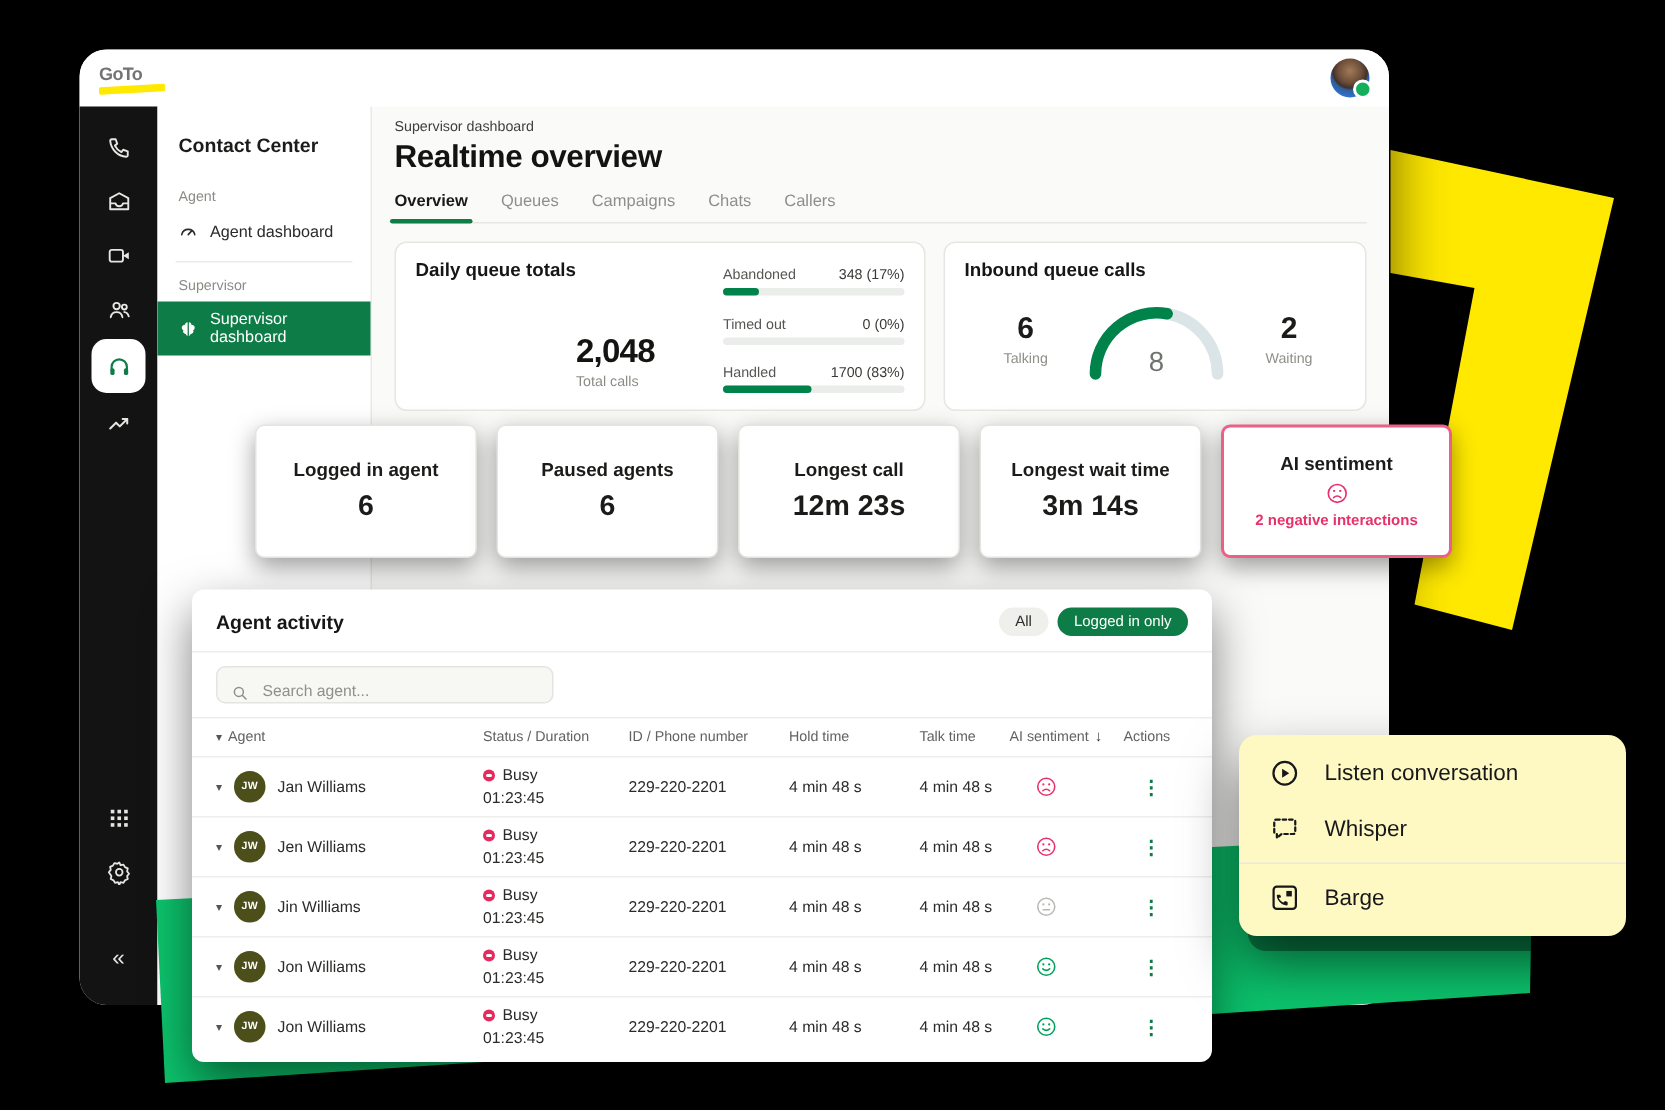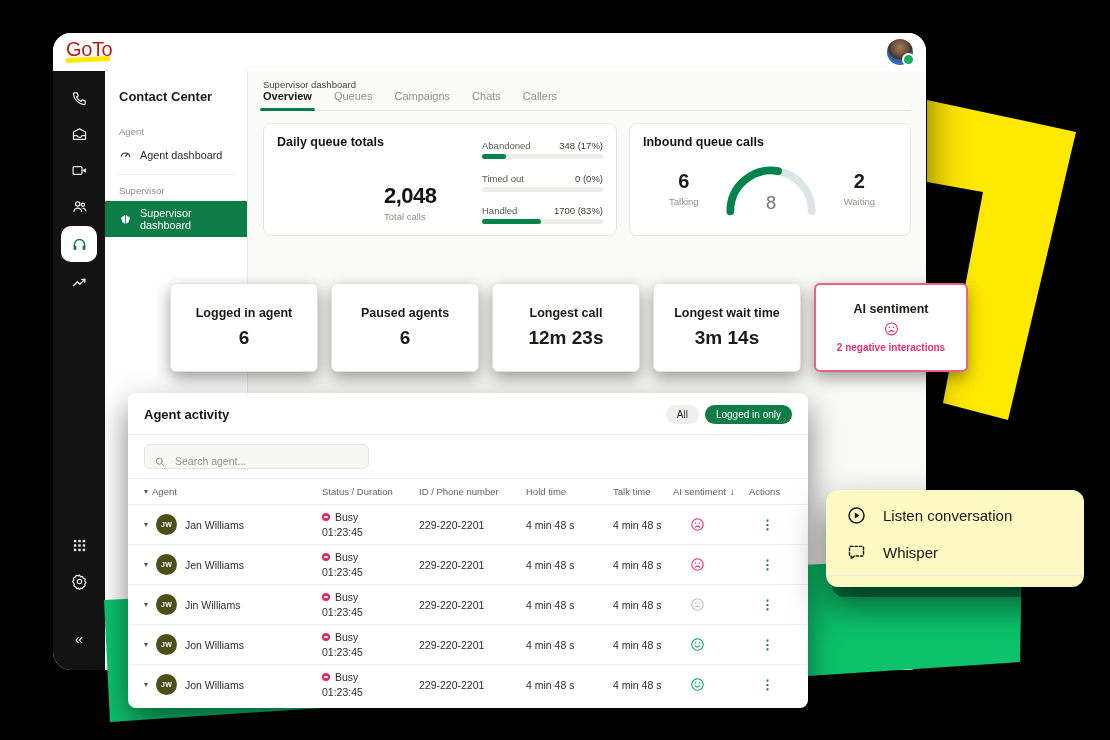--- a/index.html
+++ b/index.html
@@ -8,21 +8,21 @@
   svg{display:block;}
   .shape{position:absolute;left:0;top:0;pointer-events:none;}
   #yellow-shape{z-index:1;}
   #green-shape{z-index:3;}
 
   
   .window{position:absolute;left:53px;top:33px;width:873px;height:637px;border-radius:18px;
           background:#fafaf8;z-index:2;box-shadow:0 14px 40px rgba(0,0,0,.6);overflow:hidden;}
   .topbar{height:38px;background:#fff;display:flex;align-items:center;justify-content:space-between;padding:0 13px;}
   .logo{display:inline-block;}
-  .logo-text{font-size:20px;font-weight:400;color:#b91c1c;letter-spacing:-.4px;line-height:14px;}
+  .logo-text{font-size:12px;font-weight:700;color:#737373;letter-spacing:-.4px;line-height:14px;}
   .logo-underline{width:44px;height:5px;background:#ffe900;transform:rotate(-3deg);margin-top:1px;border-radius:1px;}
   .avatar{width:26px;height:26px;border-radius:50%;position:relative;
           background:radial-gradient(circle at 50% 32%, #a07a58 0%, #6e4e3a 36%, #43302a 52%, #2d5f9e 58%, #2f72c9 78%, #1d4b8d 100%);}
   .presence{position:absolute;right:-2px;bottom:-1px;width:9px;height:9px;border-radius:50%;background:#14ae5c;border:2px solid #fff;}
 
   .winbody{display:flex;height:599px;}
 
   
   .side{width:52px;background:#131313;display:flex;flex-direction:column;align-items:center;padding:9px 0 14px;box-sizing:border-box;}
   .side .spacer{flex:1;}
@@ -218,20 +218,21 @@
                 <svg viewBox="0 0 24 24" fill="currentColor">
                   <path d="M11.2 3.5a3 3 0 0 0-3 3.1A3.5 3.5 0 0 0 4 10a3.5 3.5 0 0 0 2 3.2 3.1 3.1 0 0 0 3.1 4.6c.3 1.3 1.1 2.2 2.1 2.2zM12.8 3.5a3 3 0 0 1 3 3.1A3.5 3.5 0 0 1 20 10a3.5 3.5 0 0 1-2 3.2 3.1 3.1 0 0 1-3.1 4.6c-.3 1.3-1.1 2.2-2.1 2.2z"></path>
                 </svg>
               </span>
               <span>Supervisor dashboard</span>
             </div>
           </div>
       </div>
       <div class="main">
         <div class="crumb">Supervisor dashboard</div>
+        <div class="page-title">Realtime overview</div>
         <div class="tabs" id="tabs">
             <div class="tab active">Overview</div>
             <div class="tab">Queues</div>
             <div class="tab">Campaigns</div>
             <div class="tab">Chats</div>
             <div class="tab">Callers</div>
           </div>
 
         <div class="cards">
           <div class="card daily">
@@ -521,15 +522,25 @@
       </div>
       <div class="popup-item">
         <span style="display: flex; width: 21px; height: 21px;">
           <svg viewBox="0 0 24 24" fill="none" stroke="currentColor" stroke-width="1.7" stroke-dasharray="2.7 2.2" stroke-linecap="round" stroke-linejoin="round">
             <path d="M5.5 5h13A1.5 1.5 0 0 1 20 6.5v8a1.5 1.5 0 0 1-1.5 1.5H9.6L6 19v-3H5.5A1.5 1.5 0 0 1 4 14.5v-8A1.5 1.5 0 0 1 5.5 5z"></path>
           </svg>
         </span>
         <span>Whisper</span>
       </div>
       <div class="popup-divider"></div>
+      <div class="popup-item">
+        <span style="display: flex; width: 21px; height: 21px;">
+          <svg viewBox="0 0 24 24" fill="none" stroke="currentColor" stroke-width="1.7">
+            <rect x="3.5" y="3.5" width="17" height="17" rx="2.5"></rect>
+            <rect x="13.2" y="6.8" width="4.2" height="4.2" fill="currentColor" stroke="none"></rect>
+            <path d="M7.4 12.1c.8 1.6 2 2.8 3.6 3.6l1.2-1.2 2 .8v1.9c0 .4-.35.75-.75.72-4-.35-7.2-3.55-7.55-7.55 0-.4.3-.75.7-.75h1.9l.8 2z" fill="currentColor" stroke="none"></path>
+          </svg>
+        </span>
+        <span>Barge</span>
+      </div>
     </div>
 
 </div>
 
 </body></html>

